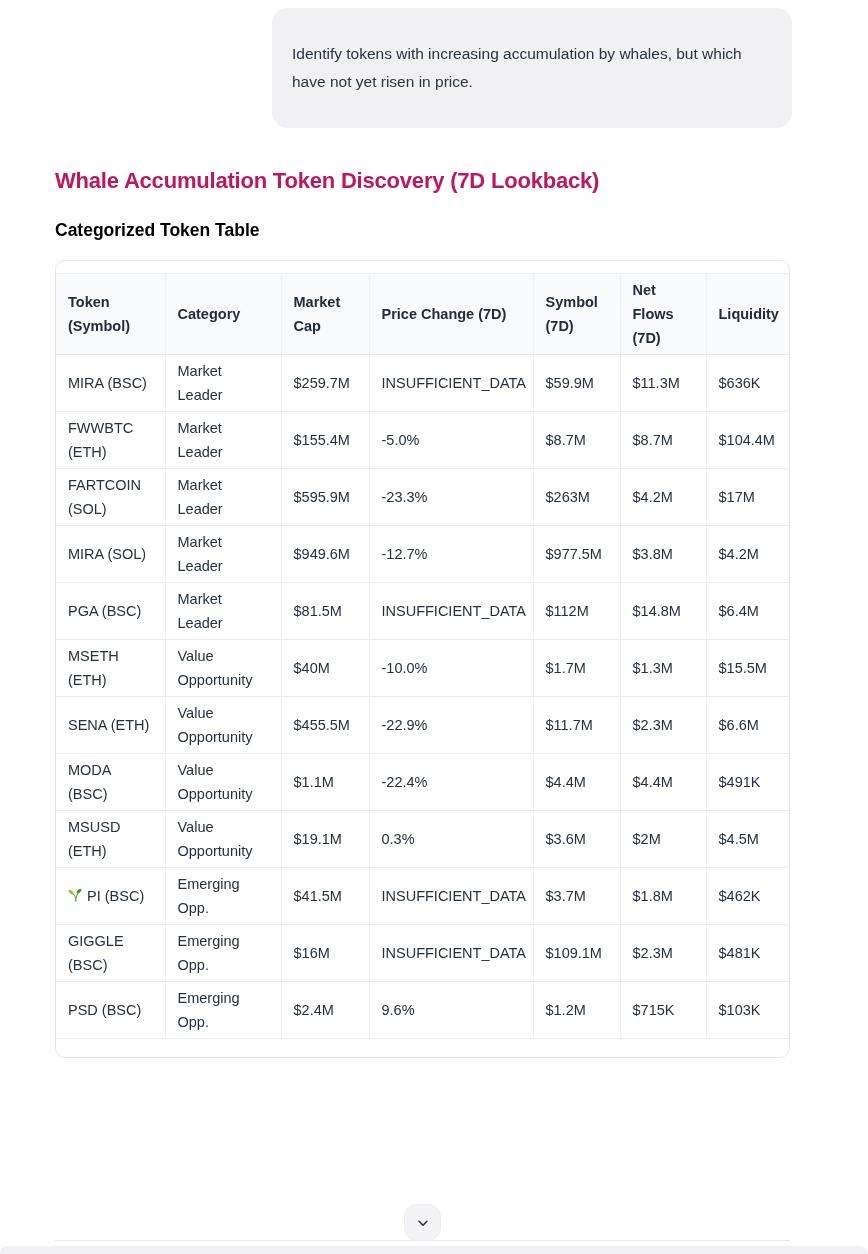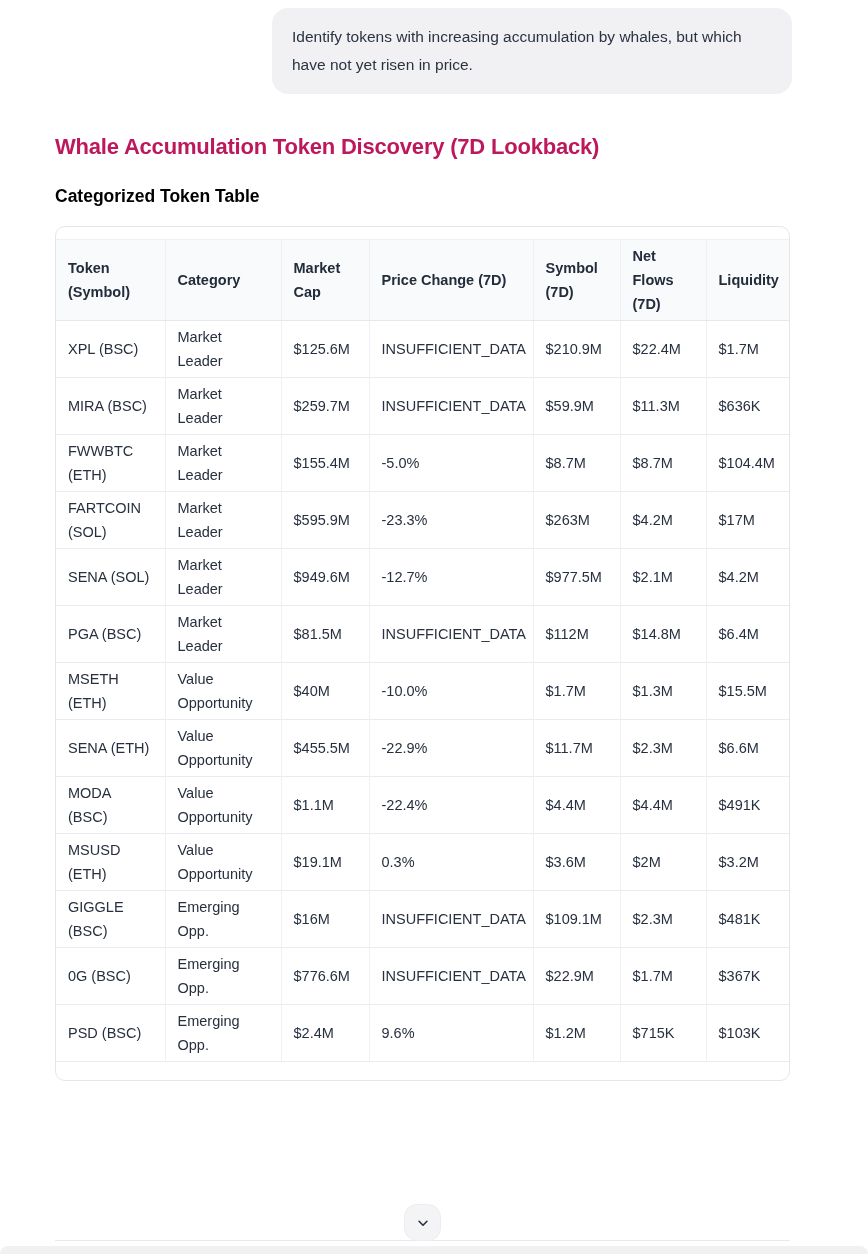--- a/index.html
+++ b/index.html
@@ -13,21 +13,21 @@
     overflow: hidden;
   }
   .content { width: 735px; margin-left: 55px; }
 
   
   .bubble-row { display: flex; justify-content: flex-end; padding-top: 8px; width: 737px; }
   .bubble {
     width: 520px;
     background: #f1f1f3;
     border-radius: 16px;
-    padding: 15px 20px;
+    padding: 32px 20px;
     font-size: 15.5px;
     line-height: 28px;
     color: #2a3342;
   }
 
   
   h1.report-title {
     margin: 38px 0 0 0;
     font-size: 22px;
     line-height: 30px;
@@ -140,29 +140,20 @@
           <th>Category</th>
           <th>Market Cap</th>
           <th>Price Change (7D)</th>
           <th>Symbol (7D)</th>
           <th>Net Flows (7D)</th>
           <th>Liquidity</th>
         </tr>
       </thead>
       <tbody>
           <tr>
-            <td class="c-token-symbol">XPL (BSC)</td>
-            <td class="c-category">Market Leader</td>
-            <td class="c-market-cap">$125.6M</td>
-            <td class="c-price-change">INSUFFICIENT_DATA</td>
-            <td class="c-volume">$210.9M</td>
-            <td class="c-net-flows">$22.4M</td>
-            <td class="c-liquidity">$1.7M</td>
-          </tr>
-          <tr>
             <td class="c-token-symbol">MIRA (BSC)</td>
             <td class="c-category">Market Leader</td>
             <td class="c-market-cap">$259.7M</td>
             <td class="c-price-change">INSUFFICIENT_DATA</td>
             <td class="c-volume">$59.9M</td>
             <td class="c-net-flows">$11.3M</td>
             <td class="c-liquidity">$636K</td>
           </tr>
           <tr>
             <td class="c-token-symbol">FWWBTC (ETH)</td>
@@ -176,26 +167,26 @@
           <tr>
             <td class="c-token-symbol">FARTCOIN (SOL)</td>
             <td class="c-category">Market Leader</td>
             <td class="c-market-cap">$595.9M</td>
             <td class="c-price-change">-23.3%</td>
             <td class="c-volume">$263M</td>
             <td class="c-net-flows">$4.2M</td>
             <td class="c-liquidity">$17M</td>
           </tr>
           <tr>
-            <td class="c-token-symbol">SENA (SOL)</td>
+            <td class="c-token-symbol">MIRA (SOL)</td>
             <td class="c-category">Market Leader</td>
             <td class="c-market-cap">$949.6M</td>
             <td class="c-price-change">-12.7%</td>
             <td class="c-volume">$977.5M</td>
-            <td class="c-net-flows">$2.1M</td>
+            <td class="c-net-flows">$3.8M</td>
             <td class="c-liquidity">$4.2M</td>
           </tr>
           <tr>
             <td class="c-token-symbol">PGA (BSC)</td>
             <td class="c-category">Market Leader</td>
             <td class="c-market-cap">$81.5M</td>
             <td class="c-price-change">INSUFFICIENT_DATA</td>
             <td class="c-volume">$112M</td>
             <td class="c-net-flows">$14.8M</td>
             <td class="c-liquidity">$6.4M</td>
@@ -227,39 +218,43 @@
             <td class="c-net-flows">$4.4M</td>
             <td class="c-liquidity">$491K</td>
           </tr>
           <tr>
             <td class="c-token-symbol">MSUSD (ETH)</td>
             <td class="c-category">Value Opportunity</td>
             <td class="c-market-cap">$19.1M</td>
             <td class="c-price-change">0.3%</td>
             <td class="c-volume">$3.6M</td>
             <td class="c-net-flows">$2M</td>
-            <td class="c-liquidity">$3.2M</td>
+            <td class="c-liquidity">$4.5M</td>
+          </tr>
+          <tr>
+            <td class="c-token-symbol"><span class="seedling"><svg viewBox="0 0 24 24">
+                  <path d="M11.4 21.5c.4-5.2-.4-8.8-4.1-11.4l1-1.3c2.3 1.7 3.6 3.7 4.2 6 .5-3.5 2.1-6.5 4.8-8.3l1 1.4c-3.3 2.3-4.5 5.7-4.7 13.6z" fill="#6fa036"></path>
+                  <path d="M9.2 10.3C4.6 10.8 1.4 8.1.7 3.2c4.9-.5 8.1 2.2 8.5 7.1z" fill="#8ac43f"></path>
+                  <path d="M13.6 8.7c.2-4.6 3.1-7.4 7.9-7.5.1 4.8-2.9 7.6-7.9 7.5z" fill="#4f8f1d"></path>
+                </svg></span> PI (BSC)</td>
+            <td class="c-category">Emerging Opp.</td>
+            <td class="c-market-cap">$41.5M</td>
+            <td class="c-price-change">INSUFFICIENT_DATA</td>
+            <td class="c-volume">$3.7M</td>
+            <td class="c-net-flows">$1.8M</td>
+            <td class="c-liquidity">$462K</td>
           </tr>
           <tr>
             <td class="c-token-symbol">GIGGLE (BSC)</td>
             <td class="c-category">Emerging Opp.</td>
             <td class="c-market-cap">$16M</td>
             <td class="c-price-change">INSUFFICIENT_DATA</td>
             <td class="c-volume">$109.1M</td>
             <td class="c-net-flows">$2.3M</td>
             <td class="c-liquidity">$481K</td>
-          </tr>
-          <tr>
-            <td class="c-token-symbol">0G (BSC)</td>
-            <td class="c-category">Emerging Opp.</td>
-            <td class="c-market-cap">$776.6M</td>
-            <td class="c-price-change">INSUFFICIENT_DATA</td>
-            <td class="c-volume">$22.9M</td>
-            <td class="c-net-flows">$1.7M</td>
-            <td class="c-liquidity">$367K</td>
           </tr>
           <tr>
             <td class="c-token-symbol">PSD (BSC)</td>
             <td class="c-category">Emerging Opp.</td>
             <td class="c-market-cap">$2.4M</td>
             <td class="c-price-change">9.6%</td>
             <td class="c-volume">$1.2M</td>
             <td class="c-net-flows">$715K</td>
             <td class="c-liquidity">$103K</td>
           </tr>

